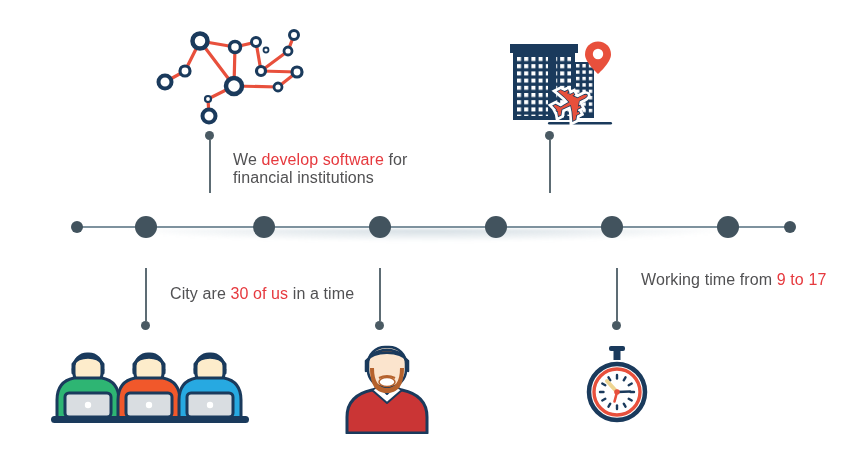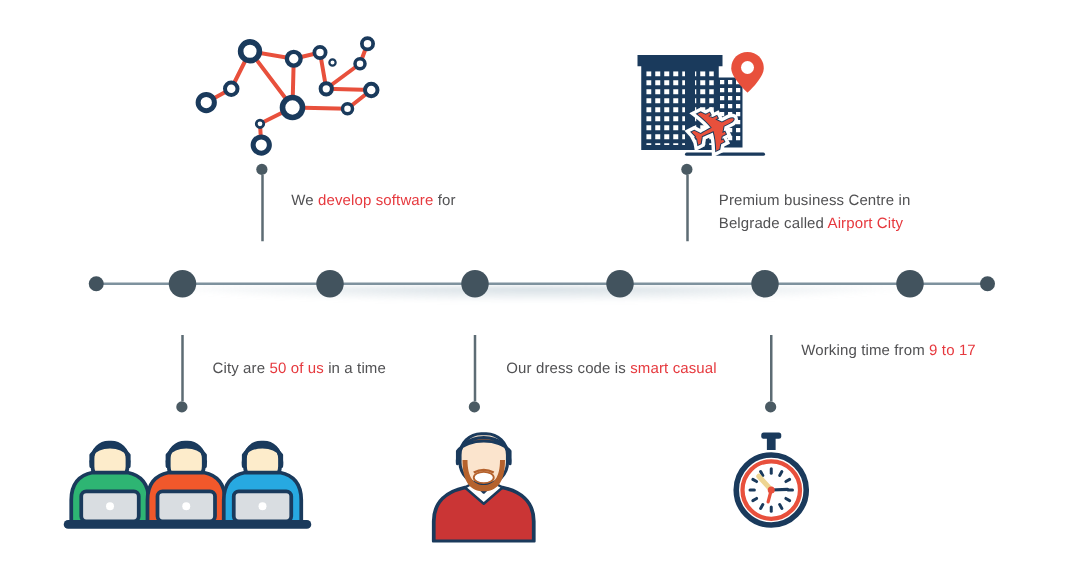--- a/index.html
+++ b/index.html
@@ -1,21 +1,21 @@
 <!DOCTYPE html>
 <html><head>
 <meta charset="utf-8">
 <style>
   html,body{margin:0;padding:0;background:#ffffff;}
   .stage{
     position:relative;width:858px;height:457px;background:#ffffff;overflow:hidden;
     font-family:"Liberation Sans",sans-serif;
   }
   .callout-text{
-    position:absolute;font-size:12px;line-height:18px;color:#515153;
+    position:absolute;font-size:16px;line-height:18px;color:#515153;
     letter-spacing:0.1px;white-space:nowrap;
   }
   .hl{color:#e6393e;}
   .vline{position:absolute;width:2px;background:#5d6c74;}
   .cdot{position:absolute;width:9px;height:9px;border-radius:50%;background:#4a5a63;}
   .tl-line{position:absolute;left:77px;top:226px;width:713px;height:2px;background:#7e929e;}
   .tl-shadow{
     position:absolute;left:60px;top:229px;width:740px;height:18px;
     background:radial-gradient(ellipse 55% 95% at 50% 0, rgba(140,165,180,0.40), rgba(255,255,255,0) 75%);
     filter:blur(1.5px);
@@ -96,26 +96,23 @@
   </svg>
 
   <div class="cdot" style="left:205px;top:131px"></div>
   <div class="vline" style="left:209px;top:140px;height:53px"></div>
 
   <div class="cdot" style="left:545px;top:131px"></div>
   <div class="vline" style="left:549px;top:140px;height:53px"></div>
 
   <div class="callout-text" style="left:233px;top:151px">
     <span>We </span><span class="hl">develop software</span><span> for</span><br>
+    <span>financial institutions</span>
   </div>
 
-  <div class="callout-text" style="left:575px;top:151px">
-    <span>Premium business Centre in</span><br>
-    <span>Belgrade called </span><span class="hl">Airport City</span>
-  </div>
 
   <div class="tl-shadow"></div>
   <div class="tl-line"></div>
   <div class="tl-dot small" style="left:71px"></div>
   <div class="tl-dot large" style="left:135px"></div>
   <div class="tl-dot large" style="left:253px"></div>
   <div class="tl-dot large" style="left:369px"></div>
   <div class="tl-dot large" style="left:485px"></div>
   <div class="tl-dot large" style="left:601px"></div>
   <div class="tl-dot large" style="left:717px"></div>
@@ -124,26 +121,23 @@
   <div class="vline" style="left:145px;top:268px;height:53px"></div>
   <div class="cdot" style="left:141px;top:321px"></div>
 
   <div class="vline" style="left:379px;top:268px;height:53px"></div>
   <div class="cdot" style="left:375px;top:321px"></div>
 
   <div class="vline" style="left:616px;top:268px;height:53px"></div>
   <div class="cdot" style="left:612px;top:321px"></div>
 
   <div class="callout-text" style="left:170px;top:285px">
-    <span>City are </span><span class="hl">50 of us</span><span> in a time</span>
+    <span>City are </span><span class="hl">30 of us</span><span> in a time</span>
   </div>
 
-  <div class="callout-text" style="left:405px;top:285px">
-    <span>Our dress code is </span><span class="hl">smart casual</span>
-  </div>
 
   <div class="callout-text" style="left:641px;top:271px">
     <span>Working time from </span><span class="hl">9 to 17</span>
   </div>
 
   <svg class="illus" style="left:45px;top:340px" width="212" height="86" viewBox="0 0 212 86">
 
     <g stroke-linejoin="round">
       <rect x="29" y="14" width="28" height="32" rx="13" fill="#fdeccb" stroke="#1a3a5c" stroke-width="3"></rect>
       <path d="M28,33 C25,9 61,9 58,33 L58,24 C52,15 34,15 28,24 Z" fill="#5f5c78" stroke="#1a3a5c" stroke-width="3"></path>

